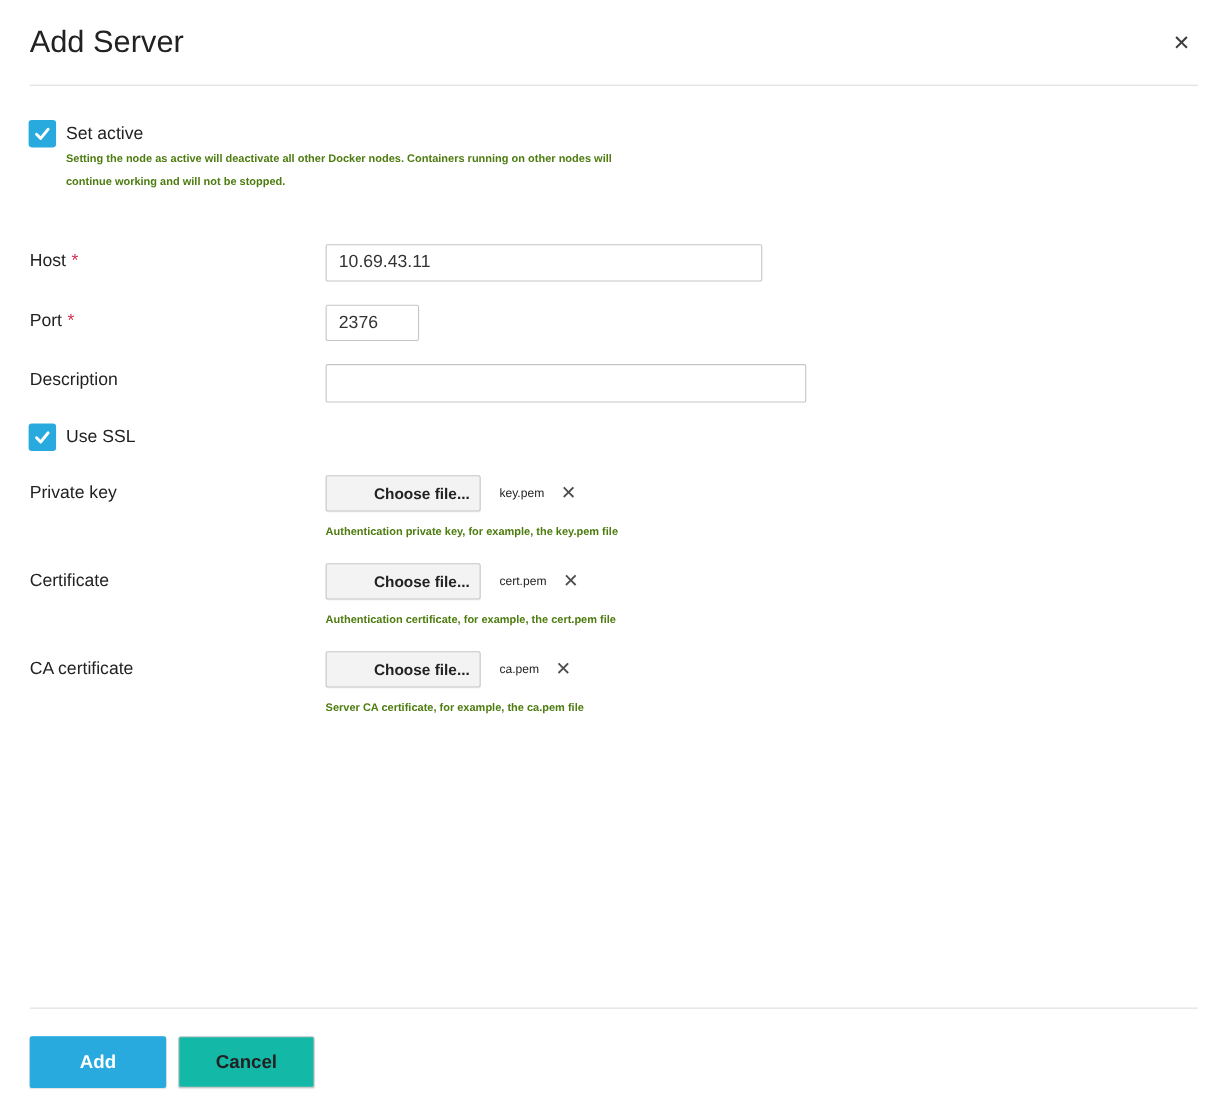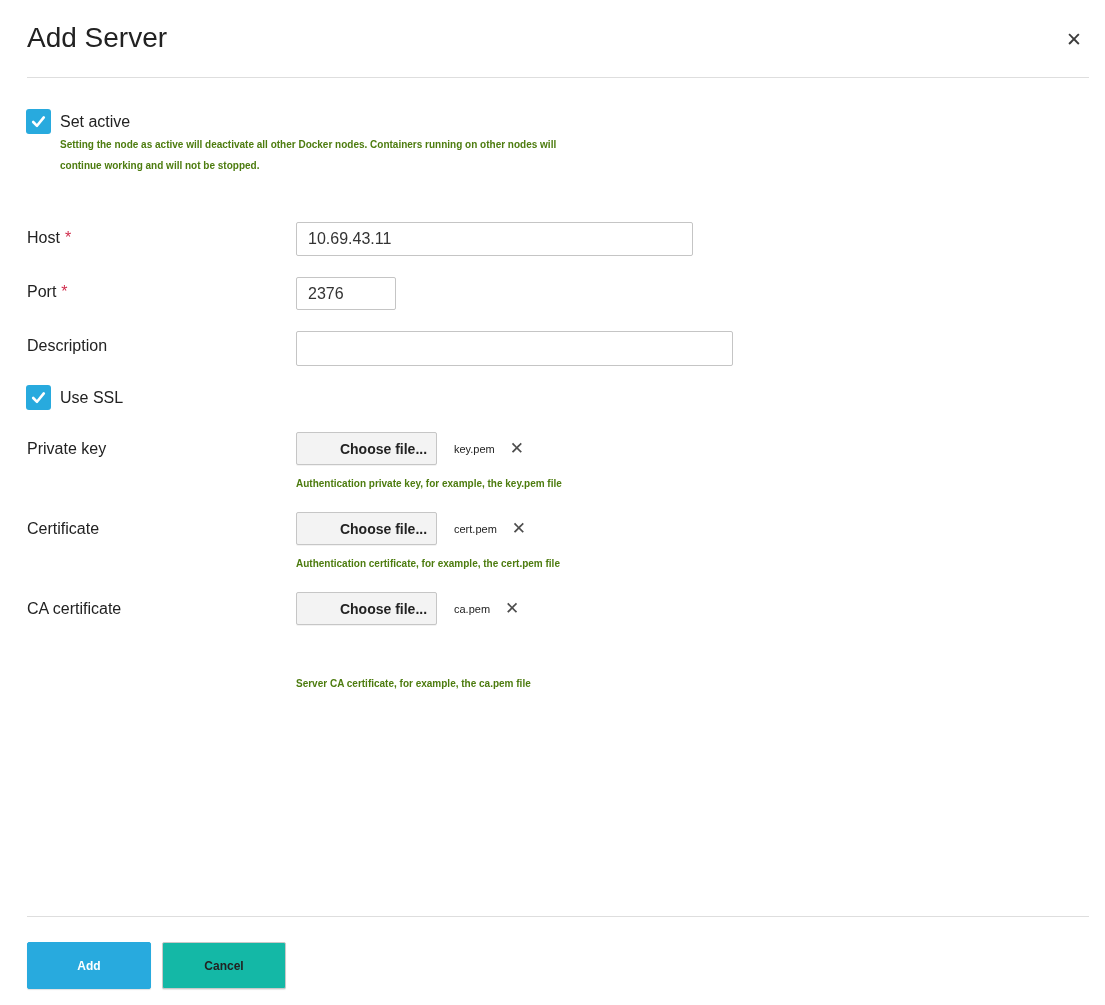--- a/index.html
+++ b/index.html
@@ -31,21 +31,21 @@
   .help-check{left:60px;width:505px;}
   .help-file{left:296px;}
   
   .file-row{position:absolute;left:296px;height:33px;display:flex;align-items:center;}
   .choose-btn{width:141px;height:33px;background:#f3f3f3;border:1px solid #c6c6c6;border-radius:2px;
     font-family:"Liberation Sans", sans-serif;font-size:14px;font-weight:700;color:#222;cursor:pointer;
     box-shadow:0 1px 0 rgba(0,0,0,0.05);padding-left:40px;}
   .file-name{font-size:11px;color:#222;margin-left:17px;}
   .remove-x{font-size:17px;color:#4d4d4d;margin-left:15px;cursor:pointer;line-height:1;}
   
-  .btn{position:absolute;top:942px;width:124px;height:47px;border-radius:2px;font-size:12px;
+  .btn{position:absolute;top:942px;width:124px;height:47px;border-radius:2px;font-size:17px;
     font-family:"Liberation Sans", sans-serif;cursor:pointer;}
   .btn-add{left:27px;background:#28aade;border:1px solid #28aade;color:#fff;font-weight:700;
     box-shadow:0 1px 1px rgba(0,0,0,0.12);}
   .btn-cancel{left:162px;background:#14b8a6;border:1px solid #c9c9c9;color:#222;font-weight:700;
     box-shadow:0 1px 1px rgba(0,0,0,0.10);}
 </style>
 </head>
 <body>
 
 <h1 class="dlg-title">Add Server</h1>
@@ -59,21 +59,21 @@
     <polyline points="3.2,9 7,12.8 13.8,4.4" fill="none" stroke="#ffffff" stroke-width="2.6" stroke-linecap="round" stroke-linejoin="round"></polyline>
   </svg>
 </div>
 <span class="cb-label" style="top:113px;">Set active</span>
 <div class="help help-check" style="top:134px;">Setting the node as active will deactivate all other Docker nodes. Containers running on other nodes will continue working and will not be stopped.</div>
 
 <span class="field-label" style="top:229px;"><span>Host</span><span class="req">*</span></span>
 <input class="text-input" style="top: 222px; width: 397px;" type="text" value="10.69.43.11">
 
 <span class="field-label" style="top:283px;"><span>Port</span><span class="req">*</span></span>
-<input class="text-input" style="top: 277px; width: 100px; height: 33px;" type="text" value="2376">
+<input class="text-input" style="top: 277px; width: 85px; height: 33px;" type="text" value="2376">
 
 <span class="field-label" style="top:337px;">Description</span>
 <input class="text-input" style="top: 331px; width: 437px; height: 35px;" type="text" value="">
 
 <div class="cb" style="left:26px;top:385px;">
   <svg width="17" height="17" viewBox="0 0 17 17">
     <polyline points="3.2,9 7,12.8 13.8,4.4" fill="none" stroke="#ffffff" stroke-width="2.6" stroke-linecap="round" stroke-linejoin="round"></polyline>
   </svg>
 </div>
 <span class="cb-label" style="top:389px;">Use SSL</span>
@@ -93,17 +93,17 @@
   <span class="remove-x">✕</span>
 </div>
 <div class="help help-file" style="top:553px;">Authentication certificate, for example, the cert.pem file</div>
 
 <span class="field-label" style="top:600px;">CA certificate</span>
 <div class="file-row" style="top:592px;">
   <button class="choose-btn">Choose file...</button>
   <span class="file-name">ca.pem</span>
   <span class="remove-x">✕</span>
 </div>
-<div class="help help-file" style="top:633px;margin-top:40px;">Server CA certificate, for example, the ca.pem file</div>
+<div class="help help-file" style="top:633px;">Server CA certificate, for example, the ca.pem file</div>
 
 <div class="hr hr-bottom"></div>
 <button class="btn btn-add">Add</button>
 <button class="btn btn-cancel">Cancel</button>
 
 </body></html>

